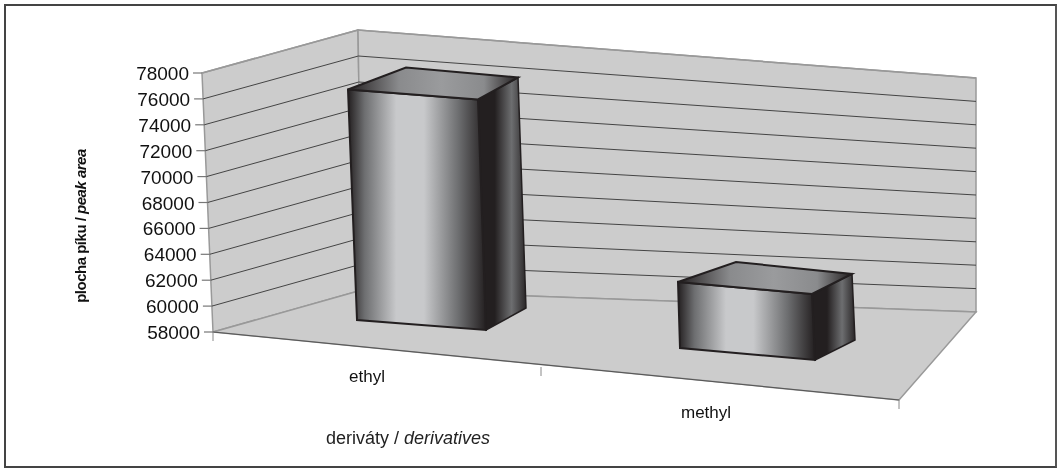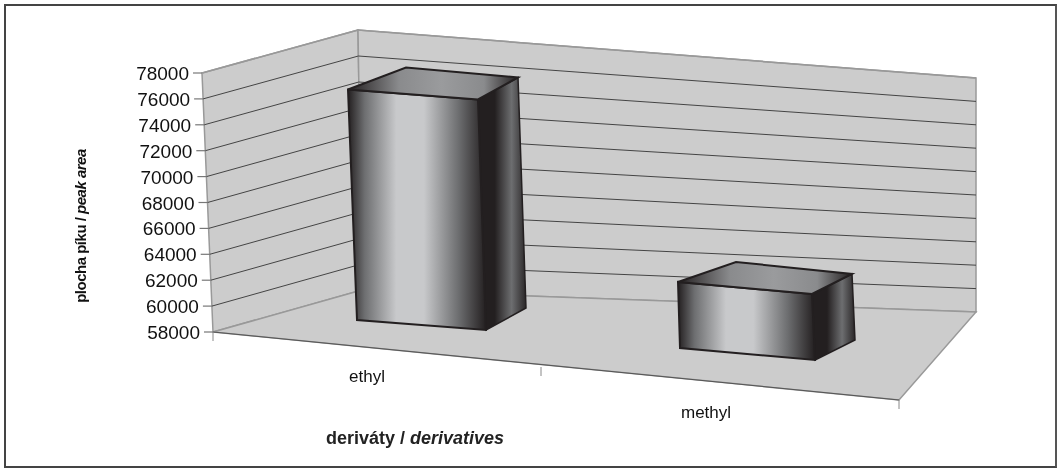--- a/index.html
+++ b/index.html
@@ -6,21 +6,21 @@
   body { width: 1061px; height: 472px; position: relative; overflow: hidden;
          font-family: "Liberation Sans", sans-serif; }
   .frame { position: absolute; left: 4px; top: 4px; width: 1049px; height: 460px;
            border: 2px solid #444444; border-right-color: #555; box-sizing: content-box; }
   svg { position: absolute; left: 0; top: 0; }
   .tick { font-family: "Liberation Sans", sans-serif; font-size: 19px; fill: #111; }
   .cat { font-family: "Liberation Sans", sans-serif; font-size: 17px; fill: #111; }
   .ylab { position: absolute; left: 80px; top: 226px; transform: translate(-50%, -50%) rotate(-90deg);
           white-space: nowrap; font-size: 15px; font-weight: bold; color: #111; letter-spacing: -0.5px; }
   .xlab { position: absolute; left: 326px; top: 428px; white-space: nowrap;
-          font-size: 18px; font-weight: bold; color: #222; }
+          font-size: 18px; font-weight: normal; color: #222; }
   .it { font-style: italic; }
 </style>
 </head>
 <body>
 
 <div class="frame"></div>
 
 <svg id="chart" width="1061" height="472">
   <defs>
     <linearGradient id="frontGrad" x1="0" x2="1" y1="0" y2="0">

